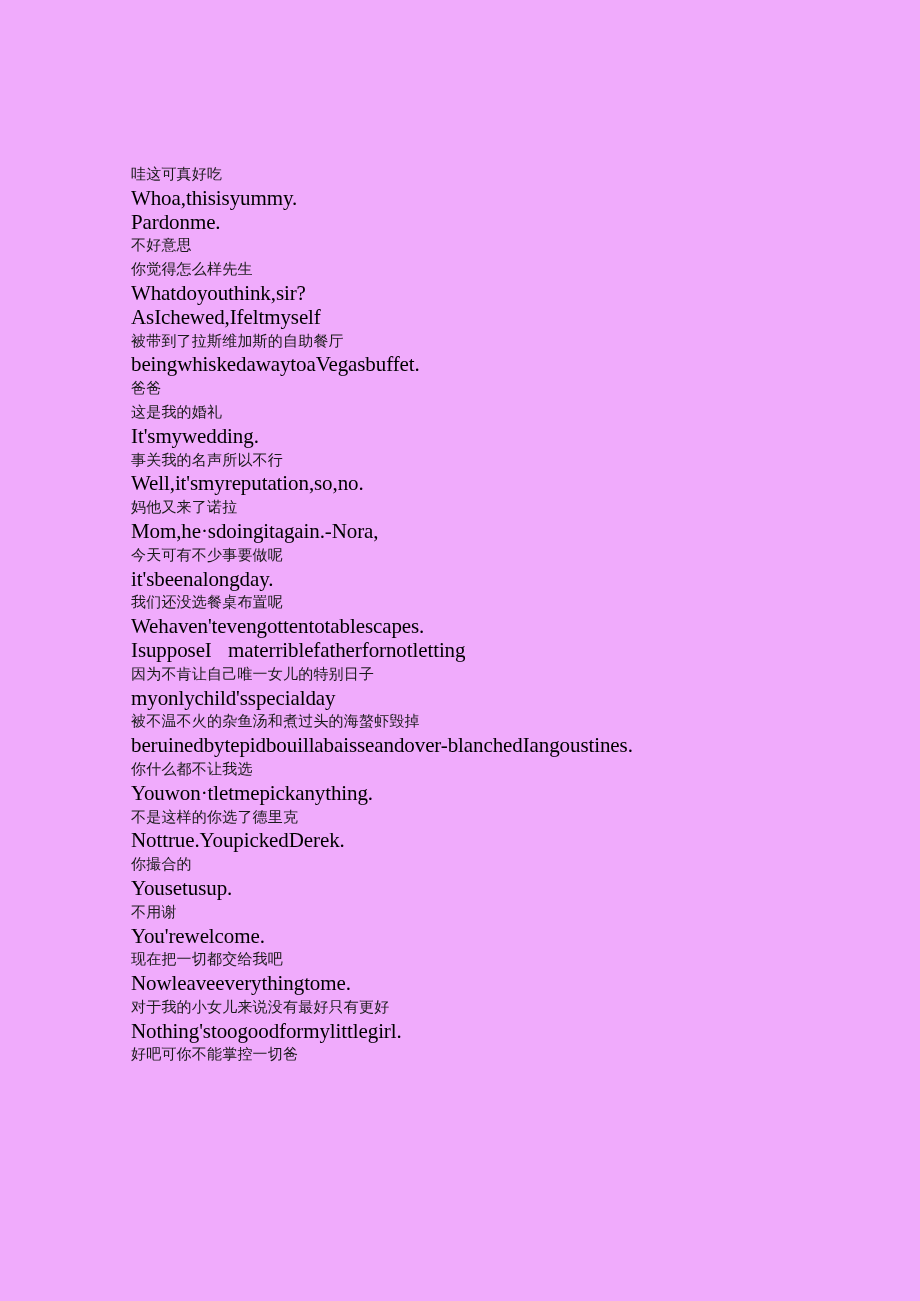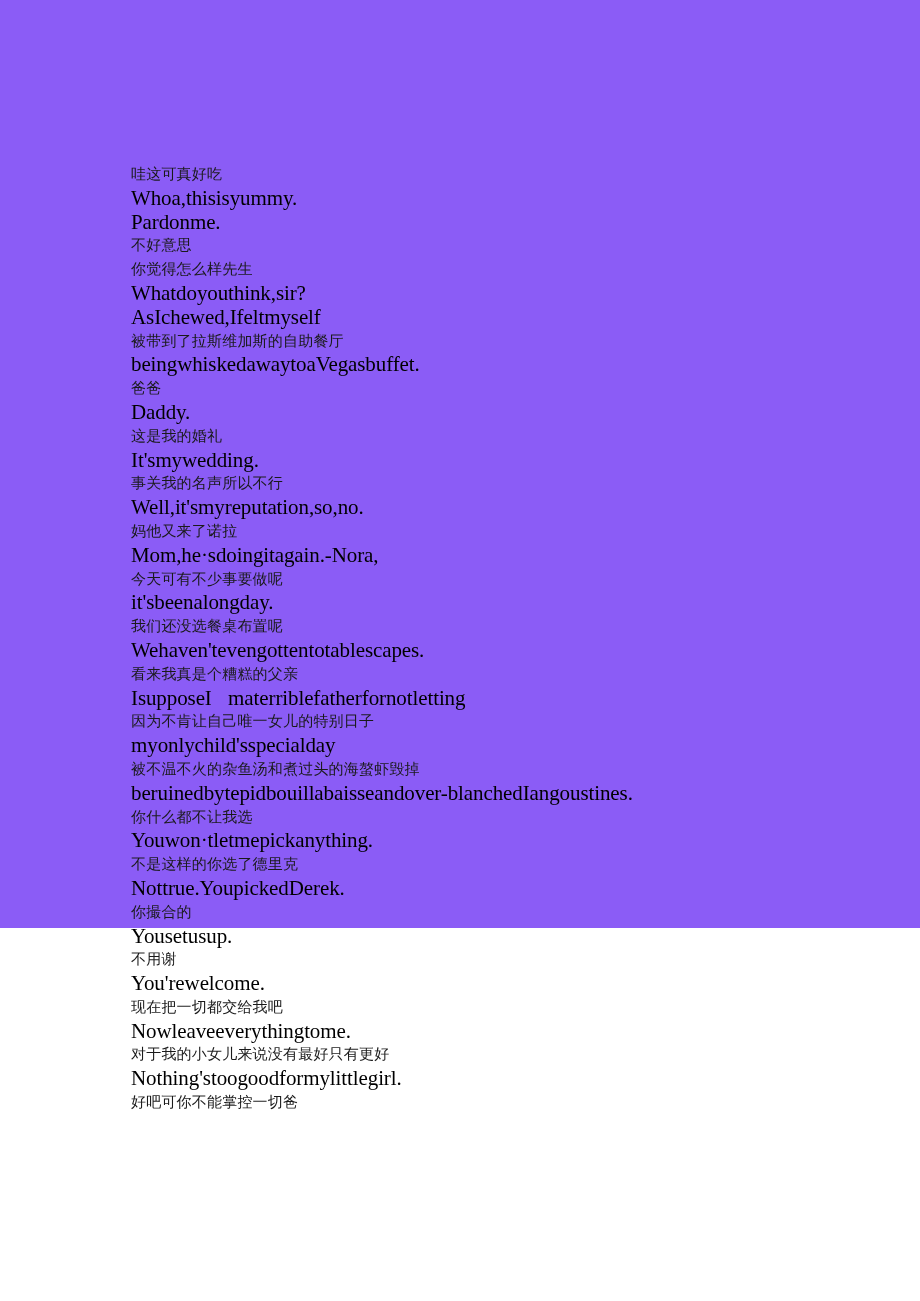--- a/index.html
+++ b/index.html
@@ -14,22 +14,22 @@
     overflow: hidden;
     font-family: "Liberation Serif", "DejaVu Serif", serif;
     color: #000000;
     -webkit-font-smoothing: antialiased;
   }
   .page {
     position: absolute;
     top: 0;
     left: 0;
     width: 920px;
-    height: 928px;
-    background: #8b5cf6;
+    height: 1301px;
+    background: #f0abfc;
   }
   .transcript {
     position: absolute;
     left: 131px;
     top: 163px;
     width: 720px;
   }
   .line {
     font-size: 15.2px;
     line-height: 23.8px;
@@ -57,32 +57,30 @@
       <div class="line zh">哇这可真好吃</div>
       <div class="line en">Whoa,thisisyummy.</div>
       <div class="line en">Pardonme.</div>
       <div class="line zh">不好意思</div>
       <div class="line zh">你觉得怎么样先生</div>
       <div class="line en">Whatdoyouthink,sir?</div>
       <div class="line en">AsIchewed,Ifeltmyself</div>
       <div class="line zh">被带到了拉斯维加斯的自助餐厅</div>
       <div class="line en">beingwhiskedawaytoaVegasbuffet.</div>
       <div class="line zh">爸爸</div>
-      <div class="line en">Daddy.</div>
       <div class="line zh">这是我的婚礼</div>
       <div class="line en">It'smywedding.</div>
       <div class="line zh">事关我的名声所以不行</div>
       <div class="line en">Well,it'smyreputation,so,no.</div>
       <div class="line zh">妈他又来了诺拉</div>
       <div class="line en">Mom,he·sdoingitagain.-Nora,</div>
       <div class="line zh">今天可有不少事要做呢</div>
       <div class="line en">it'sbeenalongday.</div>
       <div class="line zh">我们还没选餐桌布置呢</div>
       <div class="line en">Wehaven'tevengottentotablescapes.</div>
-      <div class="line zh">看来我真是个糟糕的父亲</div>
       <div class="line en">IsupposeIّmaterriblefatherfornotletting</div>
       <div class="line zh">因为不肯让自己唯一女儿的特别日子</div>
       <div class="line en">myonlychild'sspecialday</div>
       <div class="line zh">被不温不火的杂鱼汤和煮过头的海螯虾毁掉</div>
       <div class="line en">beruinedbytepidbouillabaisseandover-blanchedIangoustines.</div>
       <div class="line zh">你什么都不让我选</div>
       <div class="line en">Youwon·tletmepickanything.</div>
       <div class="line zh">不是这样的你选了德里克</div>
       <div class="line en">Nottrue.YoupickedDerek.</div>
       <div class="line zh">你撮合的</div>

